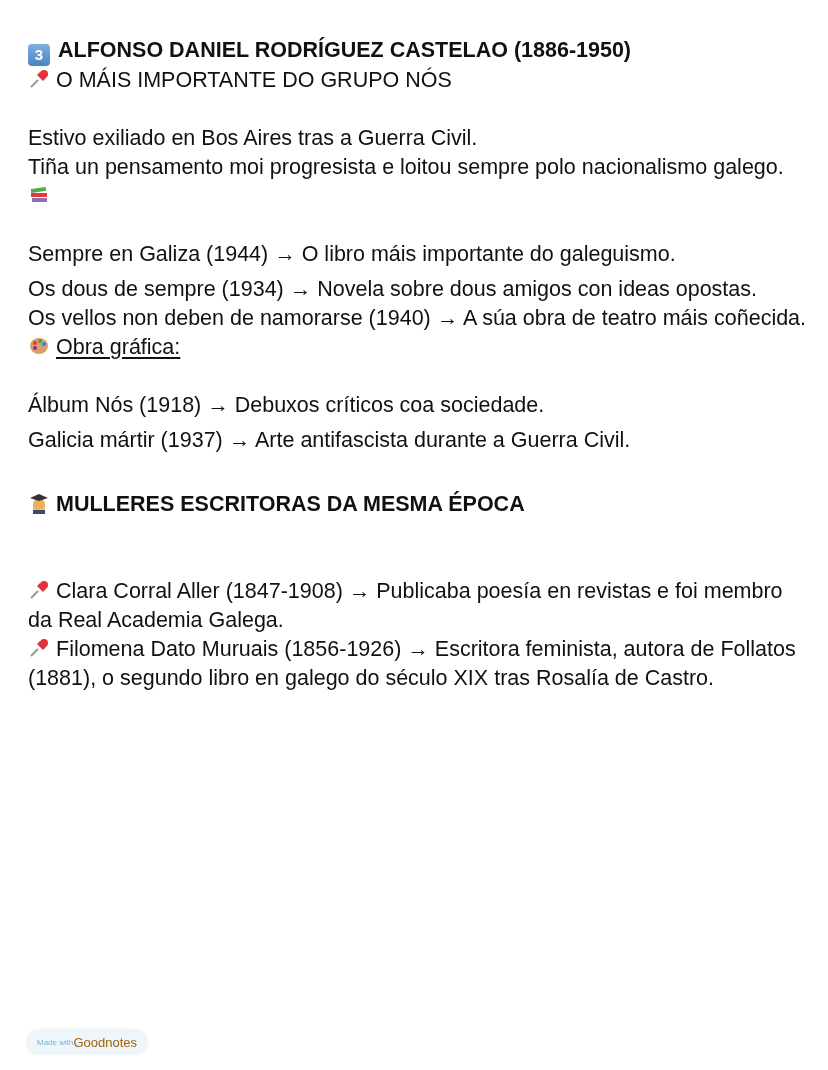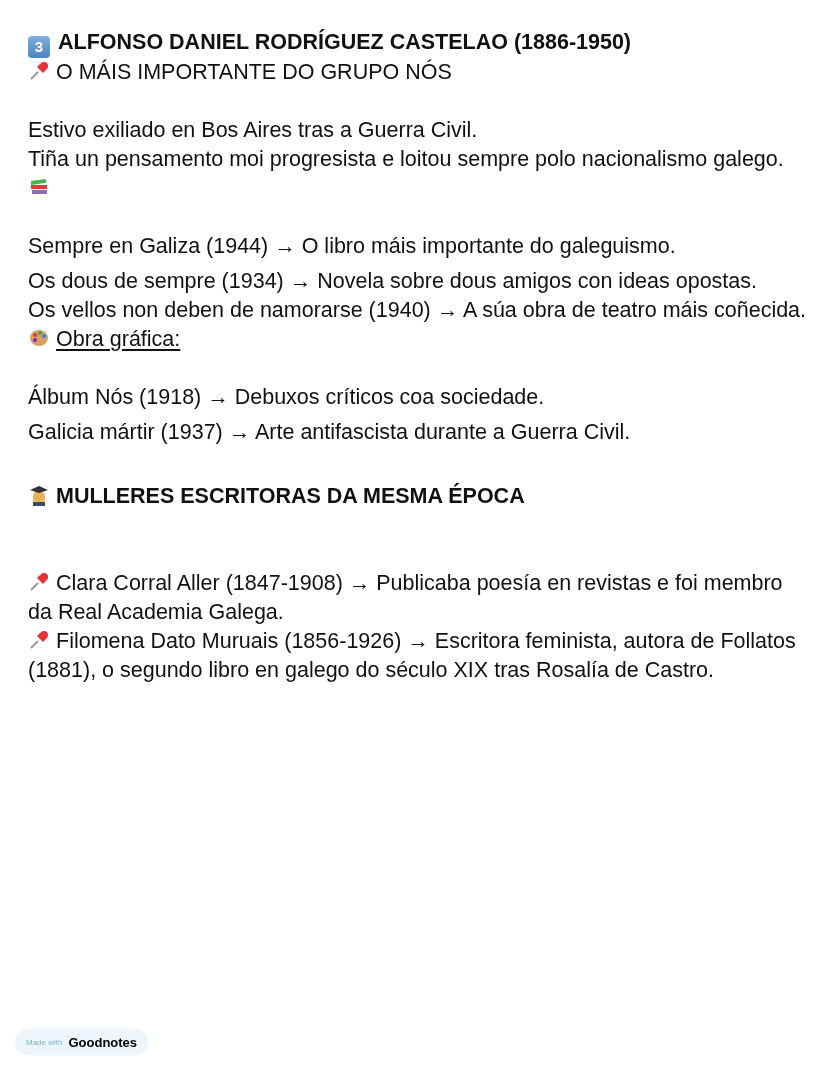--- a/index.html
+++ b/index.html
@@ -1,33 +1,33 @@
 <!DOCTYPE html>
 <html><head>
 <meta charset="utf-8">
 <style>
   html, body { margin: 0; padding: 0; background: #ffffff; }
   body { width: 828px; height: 1070px; position: relative; overflow: hidden;
          font-family: "Liberation Sans", sans-serif; color: #111; }
-  .page { position: absolute; left: 28px; top: 28px; width: 780px; }
+  .page { position: absolute; left: 28px; top: 36px; width: 780px; }
   .line { font-size: 21.5px; line-height: 29px; margin: 0; white-space: normal; }
   .h { font-weight: bold; }
   .gap { height: 29px; }
   .gap-s { height: 6px; }
   .u { text-decoration: underline; text-underline-offset: 3px; }
   .emoji { display: inline-block; width: 22px; height: 22px; vertical-align: -3px; margin-right: 6px; }
   .num-badge { display:inline-block; width:22px; height:22px; border-radius:4px;
     background: linear-gradient(#7fb0e0,#4a84c4); color:#fff; font-size:15px; font-weight:bold;
     text-align:center; line-height:22px; vertical-align:-3px; margin-right:8px; }
   .book-line { line-height: 29px; }
-  .watermark { position: absolute; left: 16px; top: 1030px; height: 24px; padding: 0 10px;
-    border-radius: 12px; background: #eef6fb; display: flex; align-items: center; gap: 6px;
+  .watermark { position: absolute; left: 27px; top: 1030px; height: 24px; padding: 0 10px;
+    border-radius: 12px; background: #eef6fb; display: flex; align-items: center; 
     box-shadow: 0 0 3px rgba(150,190,210,0.4); }
   .wm-small { font-size: 8px; color: #7ab3cc; }
-  .wm-big { font-size: 13px; color: #000000; font-weight: bold; }
+  .wm-big { font-size: 13px; color: #a16207; font-weight: normal; }
 </style>
 </head>
 <body>
 
 <div class="page">
 
   <p class="line h">
     <span class="num-badge">3</span><span>ALFONSO DANIEL RODRÍGUEZ CASTELAO (1886-1950)</span>
   </p>
   <p class="line">

